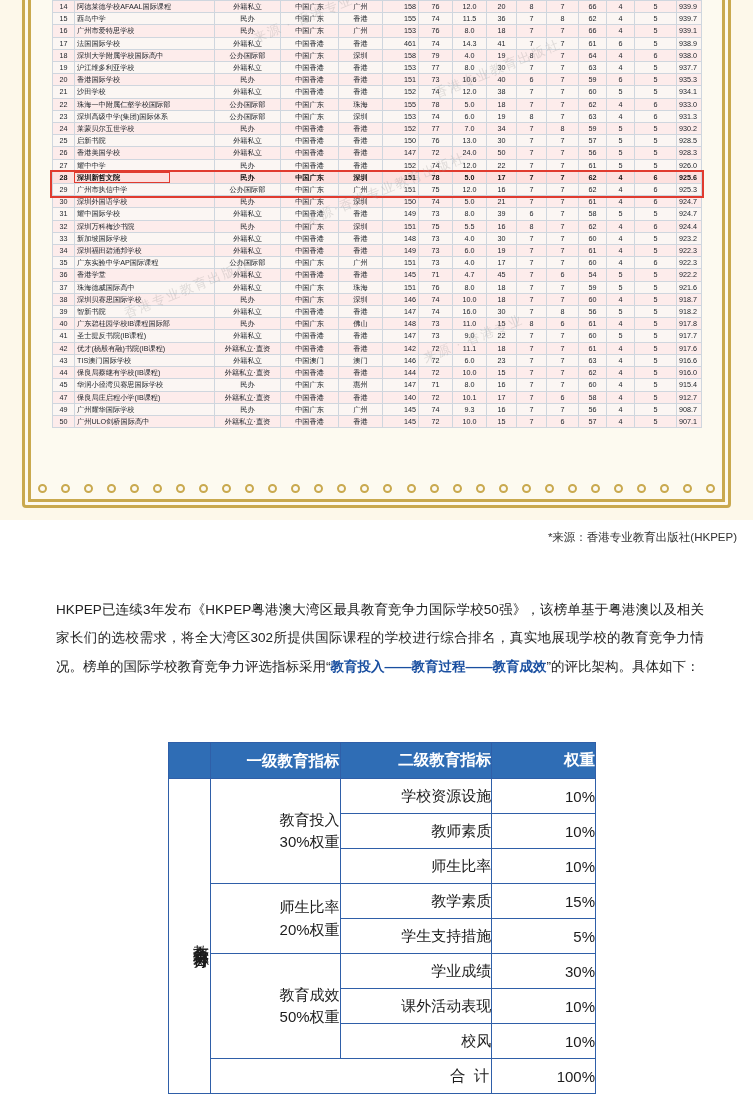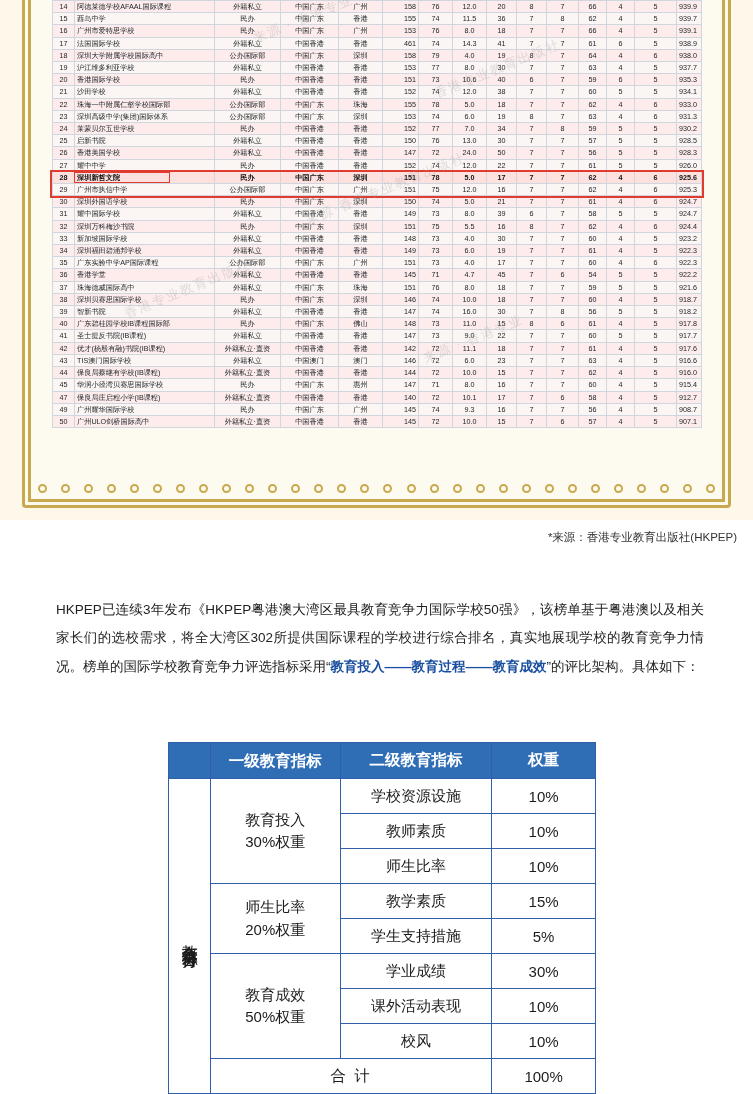--- a/index.html
+++ b/index.html
@@ -158,21 +158,21 @@
     width: 428px;
   }
   table.ind {
     border-collapse: collapse;
     width: 428px;
     font-size: 15px;
     font-family: "Liberation Sans", sans-serif;
   }
   table.ind td, table.ind th {
     border: 1px solid #2f5fa8;
-    text-align: center;
+    text-align: right;
     vertical-align: middle;
     color: #1c1c1c;
     background: #ffffff;
     padding: 0;
   }
   table.ind thead th {
     background: #2f6db5;
     color: #ffffff;
     font-weight: bold;
     height: 36px;

